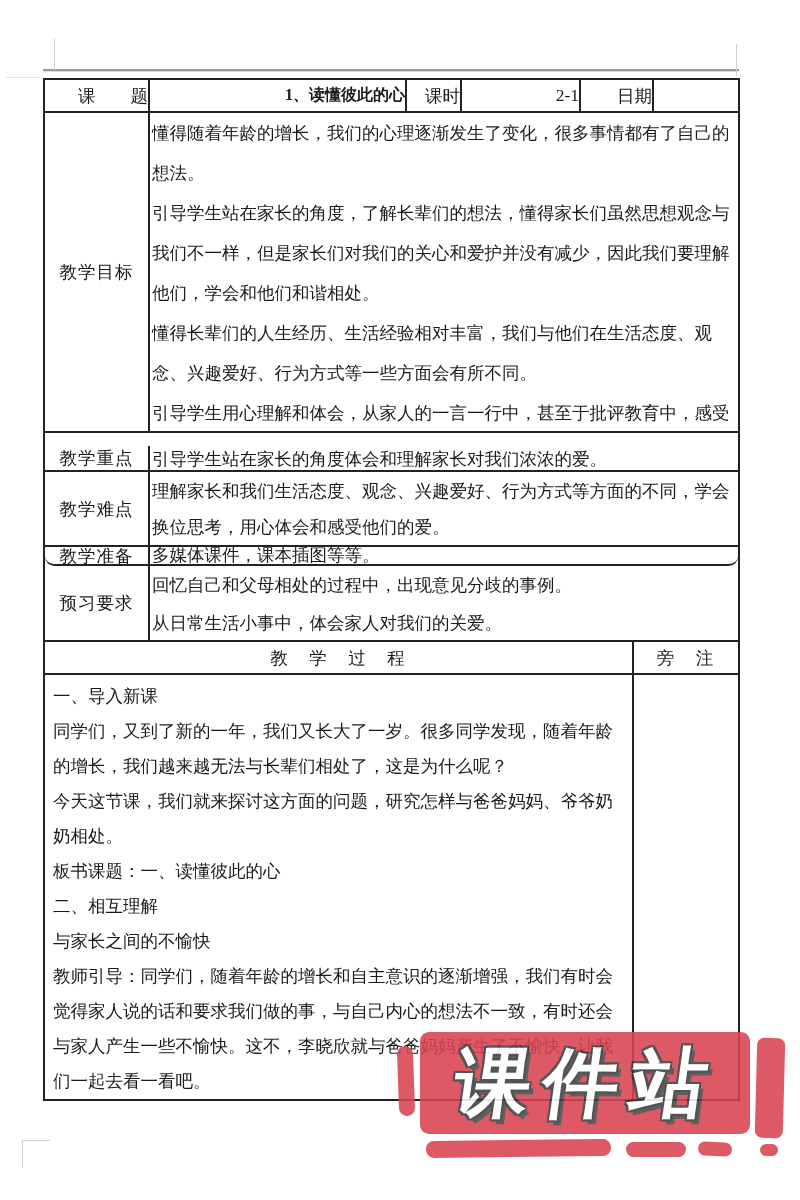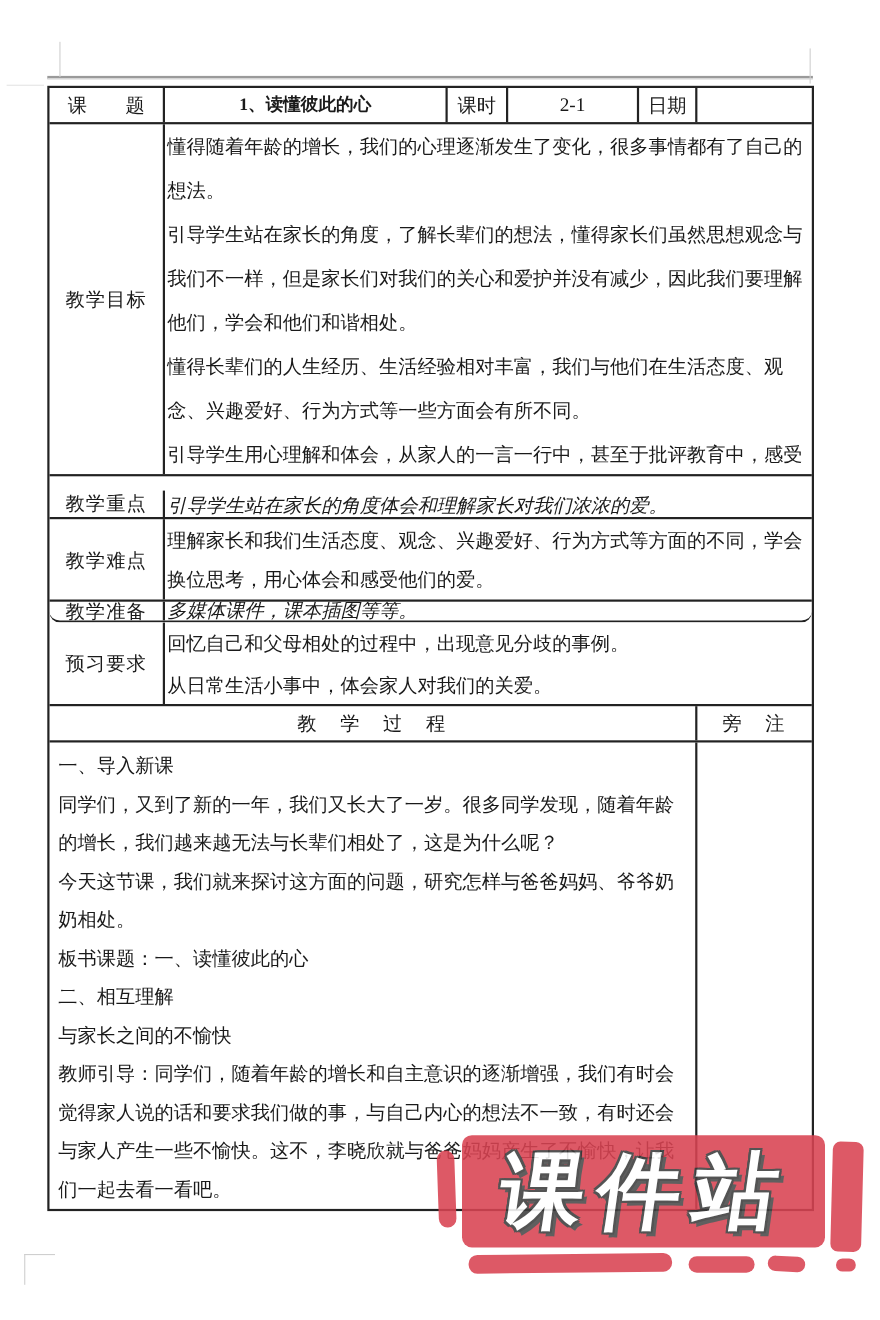--- a/index.html
+++ b/index.html
@@ -20,41 +20,41 @@
     position:absolute;left:43px;top:78px;width:697px;
     border:2px solid #222;box-sizing:border-box;background:transparent;
     font-size:17.5px;
   }
   .row{display:flex;border-bottom:2px solid #222;box-sizing:border-box;}
   .row:last-child{border-bottom:none;}
   .cell{box-sizing:border-box;border-right:2px solid #222;overflow:hidden;}
   .cell:last-child{border-right:none;}
   
   .r-head{height:33px;}
-  .r-head .cell{display:flex;align-items:center;justify-content:center;}
+  .r-head .cell{display:flex;align-items:center;justify-content:flex-end;}
   .c-label{width:105px;flex:0 0 105px;}
   .c-title{width:257px;flex:0 0 257px;font-weight:bold;font-size:16px;}
   .c-keshi{width:55px;flex:0 0 55px;}
   .c-keshi-val{width:119px;flex:0 0 119px;}
-  .c-riqi{width:53px;flex:0 0 53px;}
+  .c-riqi{width:53px;flex:0 0 53px;margin-left:20px;}
   .c-riqi-val{flex:1 1 auto;}
   
   .r-goal{height:320px;}
   .r-focus{height:39px;align-items:flex-end;}
   .r-diff{height:75px;}
   .r-prep{height:19px;border-radius:15px;}
   .r-preview{height:76px;}
   .lab{display:flex;align-items:center;justify-content:center;letter-spacing:1px;}
   .content{flex:1 1 auto;padding:0 2px;}
   .content p{margin:0;}
   .lh40 p{line-height:40px;}
   .lh36 p{line-height:36px;}
   .lh38 p{line-height:38px;}
   .single{display:flex;align-items:center;}
-  .single p{line-height:1.2;font-style:italic;}
+  .single p{line-height:1.2;}
   
   .r-proc-head{height:33px;}
   .c-proc{width:589px;flex:0 0 589px;display:flex;align-items:center;justify-content:center;letter-spacing:2px;}
   .c-side{flex:1 1 auto;display:flex;align-items:center;justify-content:center;letter-spacing:2px;}
   .r-proc-body{height:424px;}
   .c-proc-body{width:589px;flex:0 0 589px;padding:4px 4px 0 8px;}
   .c-proc-body p{margin:0;line-height:35px;}
   .c-side-body{flex:1 1 auto;}
   
   .stamp{position:absolute;left:398px;top:1024px;width:398px;height:150px;opacity:0.88;z-index:5;}

